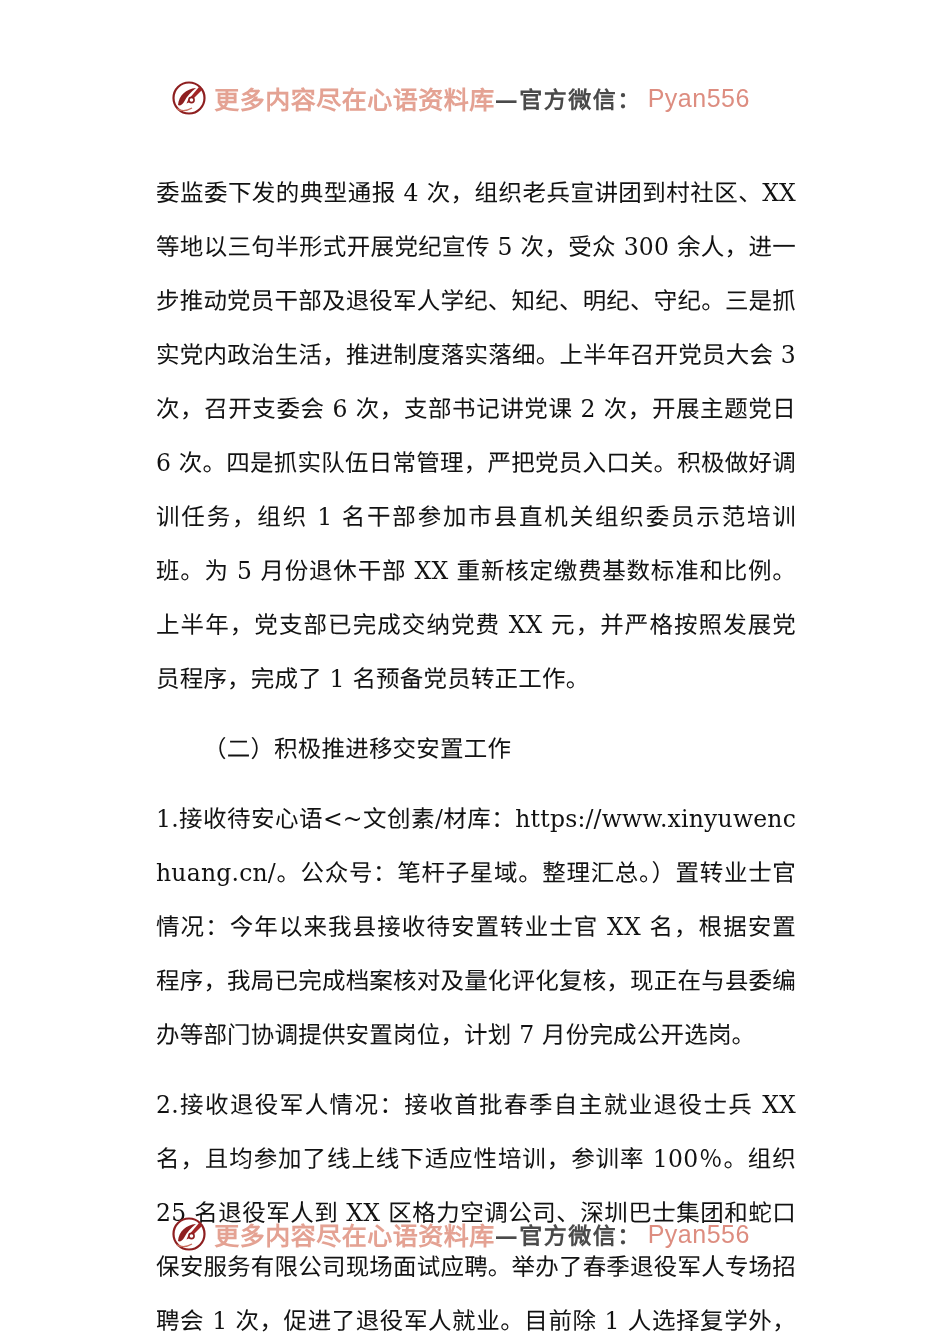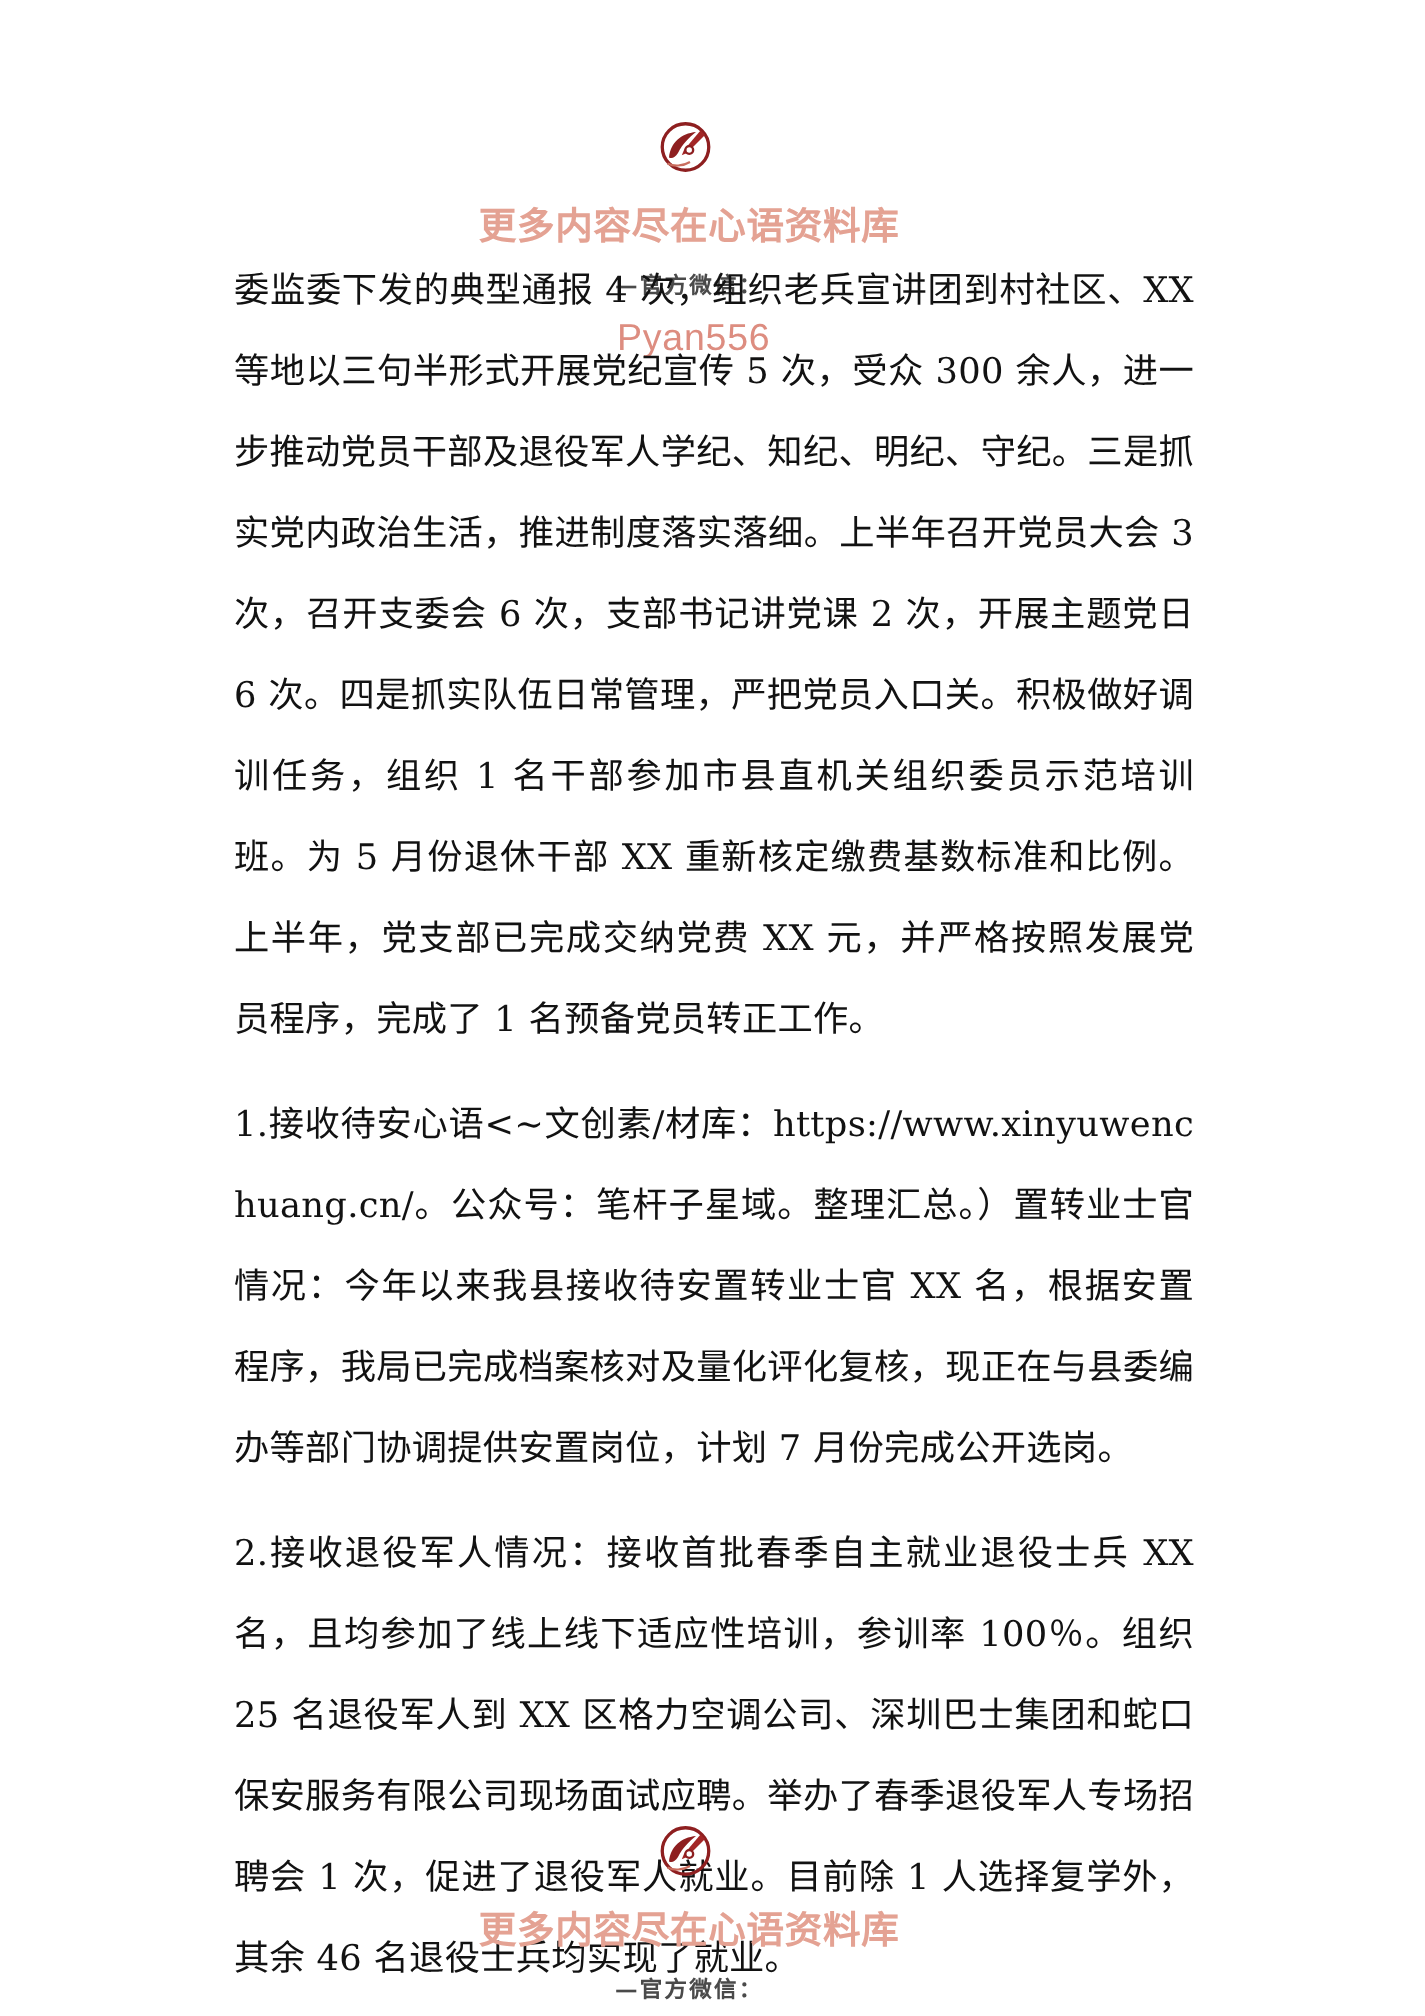--- a/index.html
+++ b/index.html
@@ -24,24 +24,23 @@
   }
 
   
   .watermark {
     position: absolute;
     left: 0;
     width: 919px;
     display: flex;
     align-items: center;
     justify-content: center;
-    gap: 12px;
+    gap: 0;
     white-space: nowrap;
     user-select: none;
-    flex-direction: column;
   }
   .watermark.top    { top: 78px; }
   .watermark.bottom { top: 1214px; }
 
   .wm-logo {
     width: 40px;
     height: 40px;
     flex: 0 0 40px;
     margin-right: 5px;
     position: relative;
@@ -51,21 +50,21 @@
 
   .wm-text-a {
     font-family: "DejaVu Serif", "Liberation Serif", serif;
     font-size: 25px;
     font-weight: 700;
     letter-spacing: 0.5px;
     color: #e4a293;
   }
   .wm-text-b {
     font-family: "DejaVu Serif", "Liberation Serif", serif;
-    font-size: 15px;
+    font-size: 23px;
     font-weight: 700;
     letter-spacing: 1.5px;
     color: #4a4a4a;
   }
   .wm-text-c {
     font-family: "Liberation Sans", "DejaVu Sans", sans-serif;
     font-size: 25px;
     font-weight: 400;
     letter-spacing: 0.5px;
     color: #dd8d80;
@@ -111,20 +110,21 @@
         <path d="M8 31 C12 33, 18 33, 23 30" fill="none" stroke="#c96d5e" stroke-width="1.4"></path>
       </svg>
     </span>
     <span class="wm-text-a">更多内容尽在心语资料库</span>
     <span class="wm-text-b">—官方微信：</span>
     <span class="wm-text-c">Pyan556</span>
   </div>
 
   <div class="doc-body">
     <p class="para flush">委监委下发的典型通报 4 次，组织老兵宣讲团到村社区、XX 等地以三句半形式开展党纪宣传 5 次，受众 300 余人，进一步推动党员干部及退役军人学纪、知纪、明纪、守纪。三是抓实党内政治生活，推进制度落实落细。上半年召开党员大会 3 次，召开支委会 6 次，支部书记讲党课 2 次，开展主题党日 6 次。四是抓实队伍日常管理，严把党员入口关。积极做好调训任务，组织 1 名干部参加市县直机关组织委员示范培训班。为 5 月份退休干部 XX 重新核定缴费基数标准和比例。上半年，党支部已完成交纳党费 XX 元，并严格按照发展党员程序，完成了 1 名预备党员转正工作。</p>
+    <p class="para indent">（二）积极推进移交安置工作</p>
     <p class="para flush">1.接收待安心语&lt;~文创素/材库：https://www.xinyuwenchuang.cn/。公众号：笔杆子星域。整理汇总。）置转业士官情况：今年以来我县接收待安置转业士官 XX 名，根据安置程序，我局已完成档案核对及量化评化复核，现正在与县委编办等部门协调提供安置岗位，计划 7 月份完成公开选岗。</p>
     <p class="para flush">2.接收退役军人情况：接收首批春季自主就业退役士兵 XX 名，且均参加了线上线下适应性培训，参训率 100％。组织 25 名退役军人到 XX 区格力空调公司、深圳巴士集团和蛇口保安服务有限公司现场面试应聘。举办了春季退役军人专场招聘会 1 次，促进了退役军人就业。目前除 1 人选择复学外，其余 46 名退役士兵均实现了就业。</p>
     <p class="para flush">3.落实军休干部和企业军转干部待遇情况：根据文件精神落实好军</p>
   </div>
 
   <div class="watermark bottom">
     <span class="wm-logo">
       <svg viewBox="0 0 40 40" xmlns="http://www.w3.org/2000/svg">
         <circle cx="20" cy="20" r="15.5" fill="none" stroke="#8e1f20" stroke-width="2.2"></circle>
         <path d="M9 27 C10 17, 17 11, 27 10 C22 14, 18 18, 15 24 C13 27, 11 28, 9 27 Z" fill="#8e1f20"></path>

